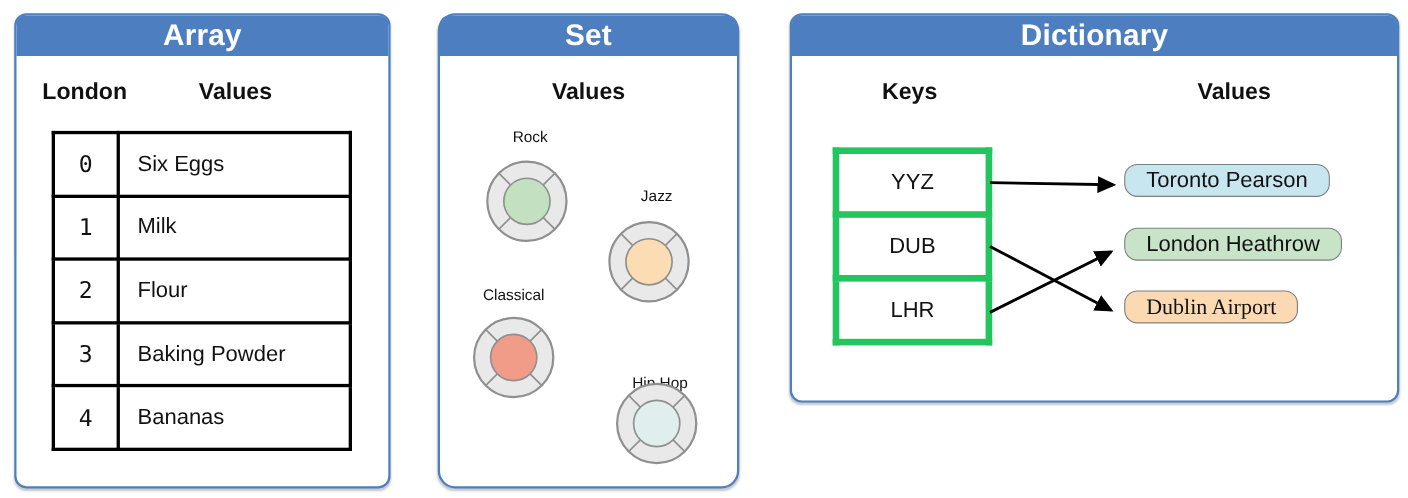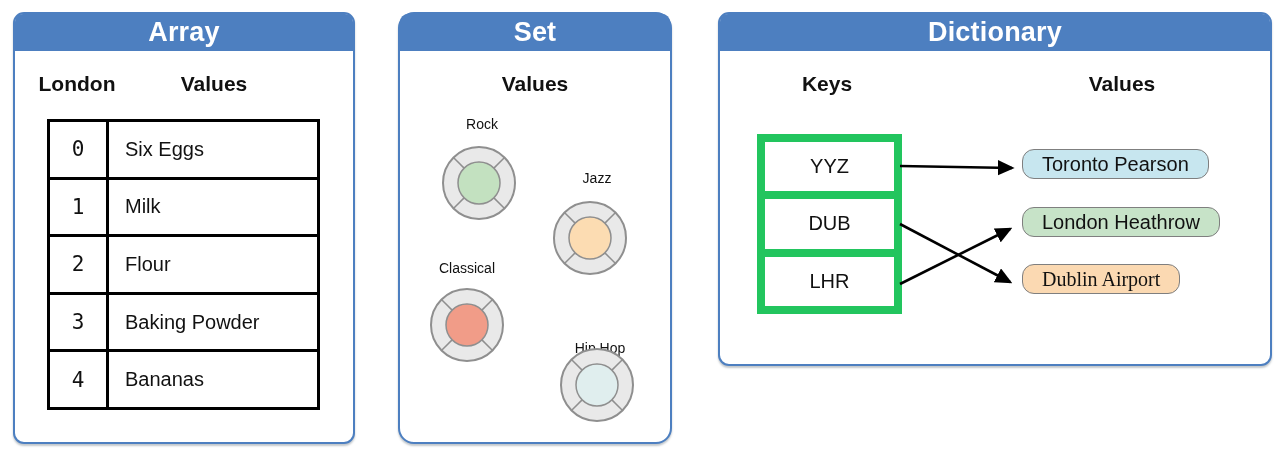--- a/index.html
+++ b/index.html
@@ -38,21 +38,21 @@
   .disc-label {
     position:absolute; transform:translate(-50%,-50%);
     font-size:14px; white-space:nowrap;
   }
   
   .keys-table {
     position:absolute; left:37px; top:120px; width:145px; height:180px;
     border-collapse:collapse; table-layout:fixed;
   }
   .keys-table td {
-    border:8px solid #22c55e; background:#fff;
+    border:6px solid #22c55e; background:#fff;
     text-align:center; font-size:20px;
   }
   .pill {
     position:absolute; left:302px; height:30px;
     display:inline-flex; align-items:center; padding:0 19px;
     border:1.5px solid #7f7f7f; border-radius:12px;
     font-size:20px; white-space:nowrap; box-sizing:border-box;
   }
   .arrows { position:absolute; left:0; top:0; pointer-events:none; }
 </style>

